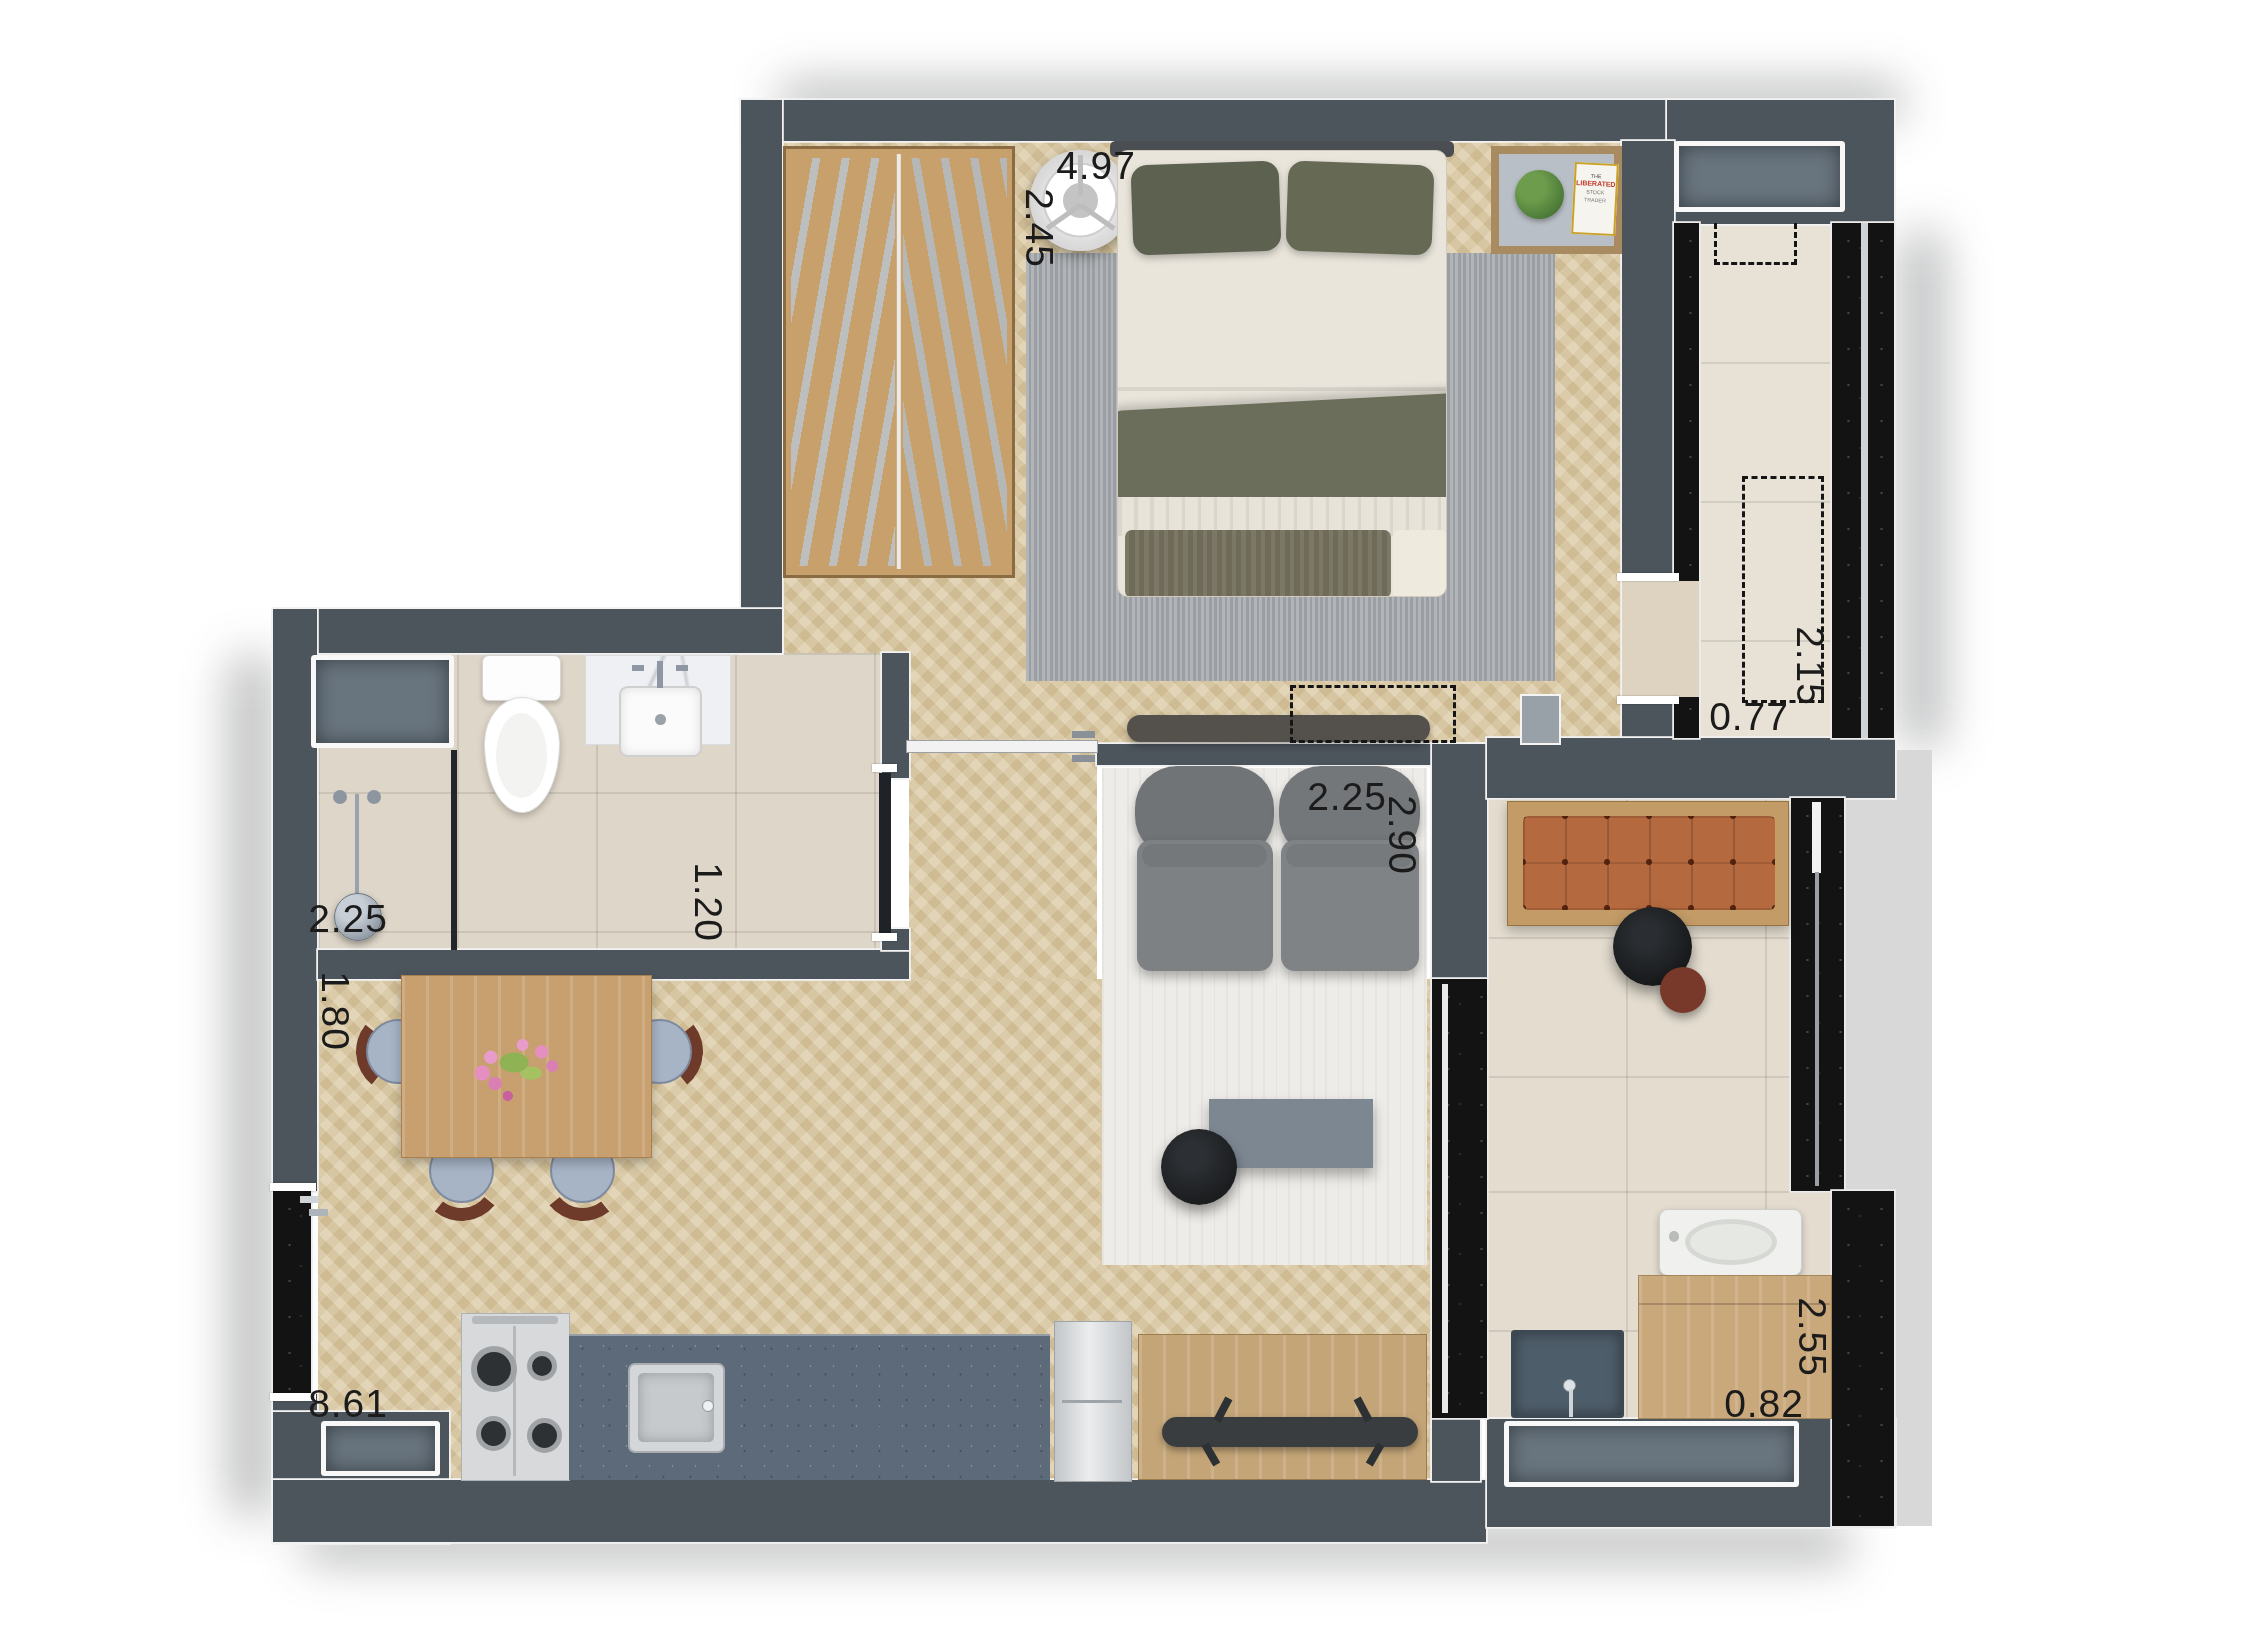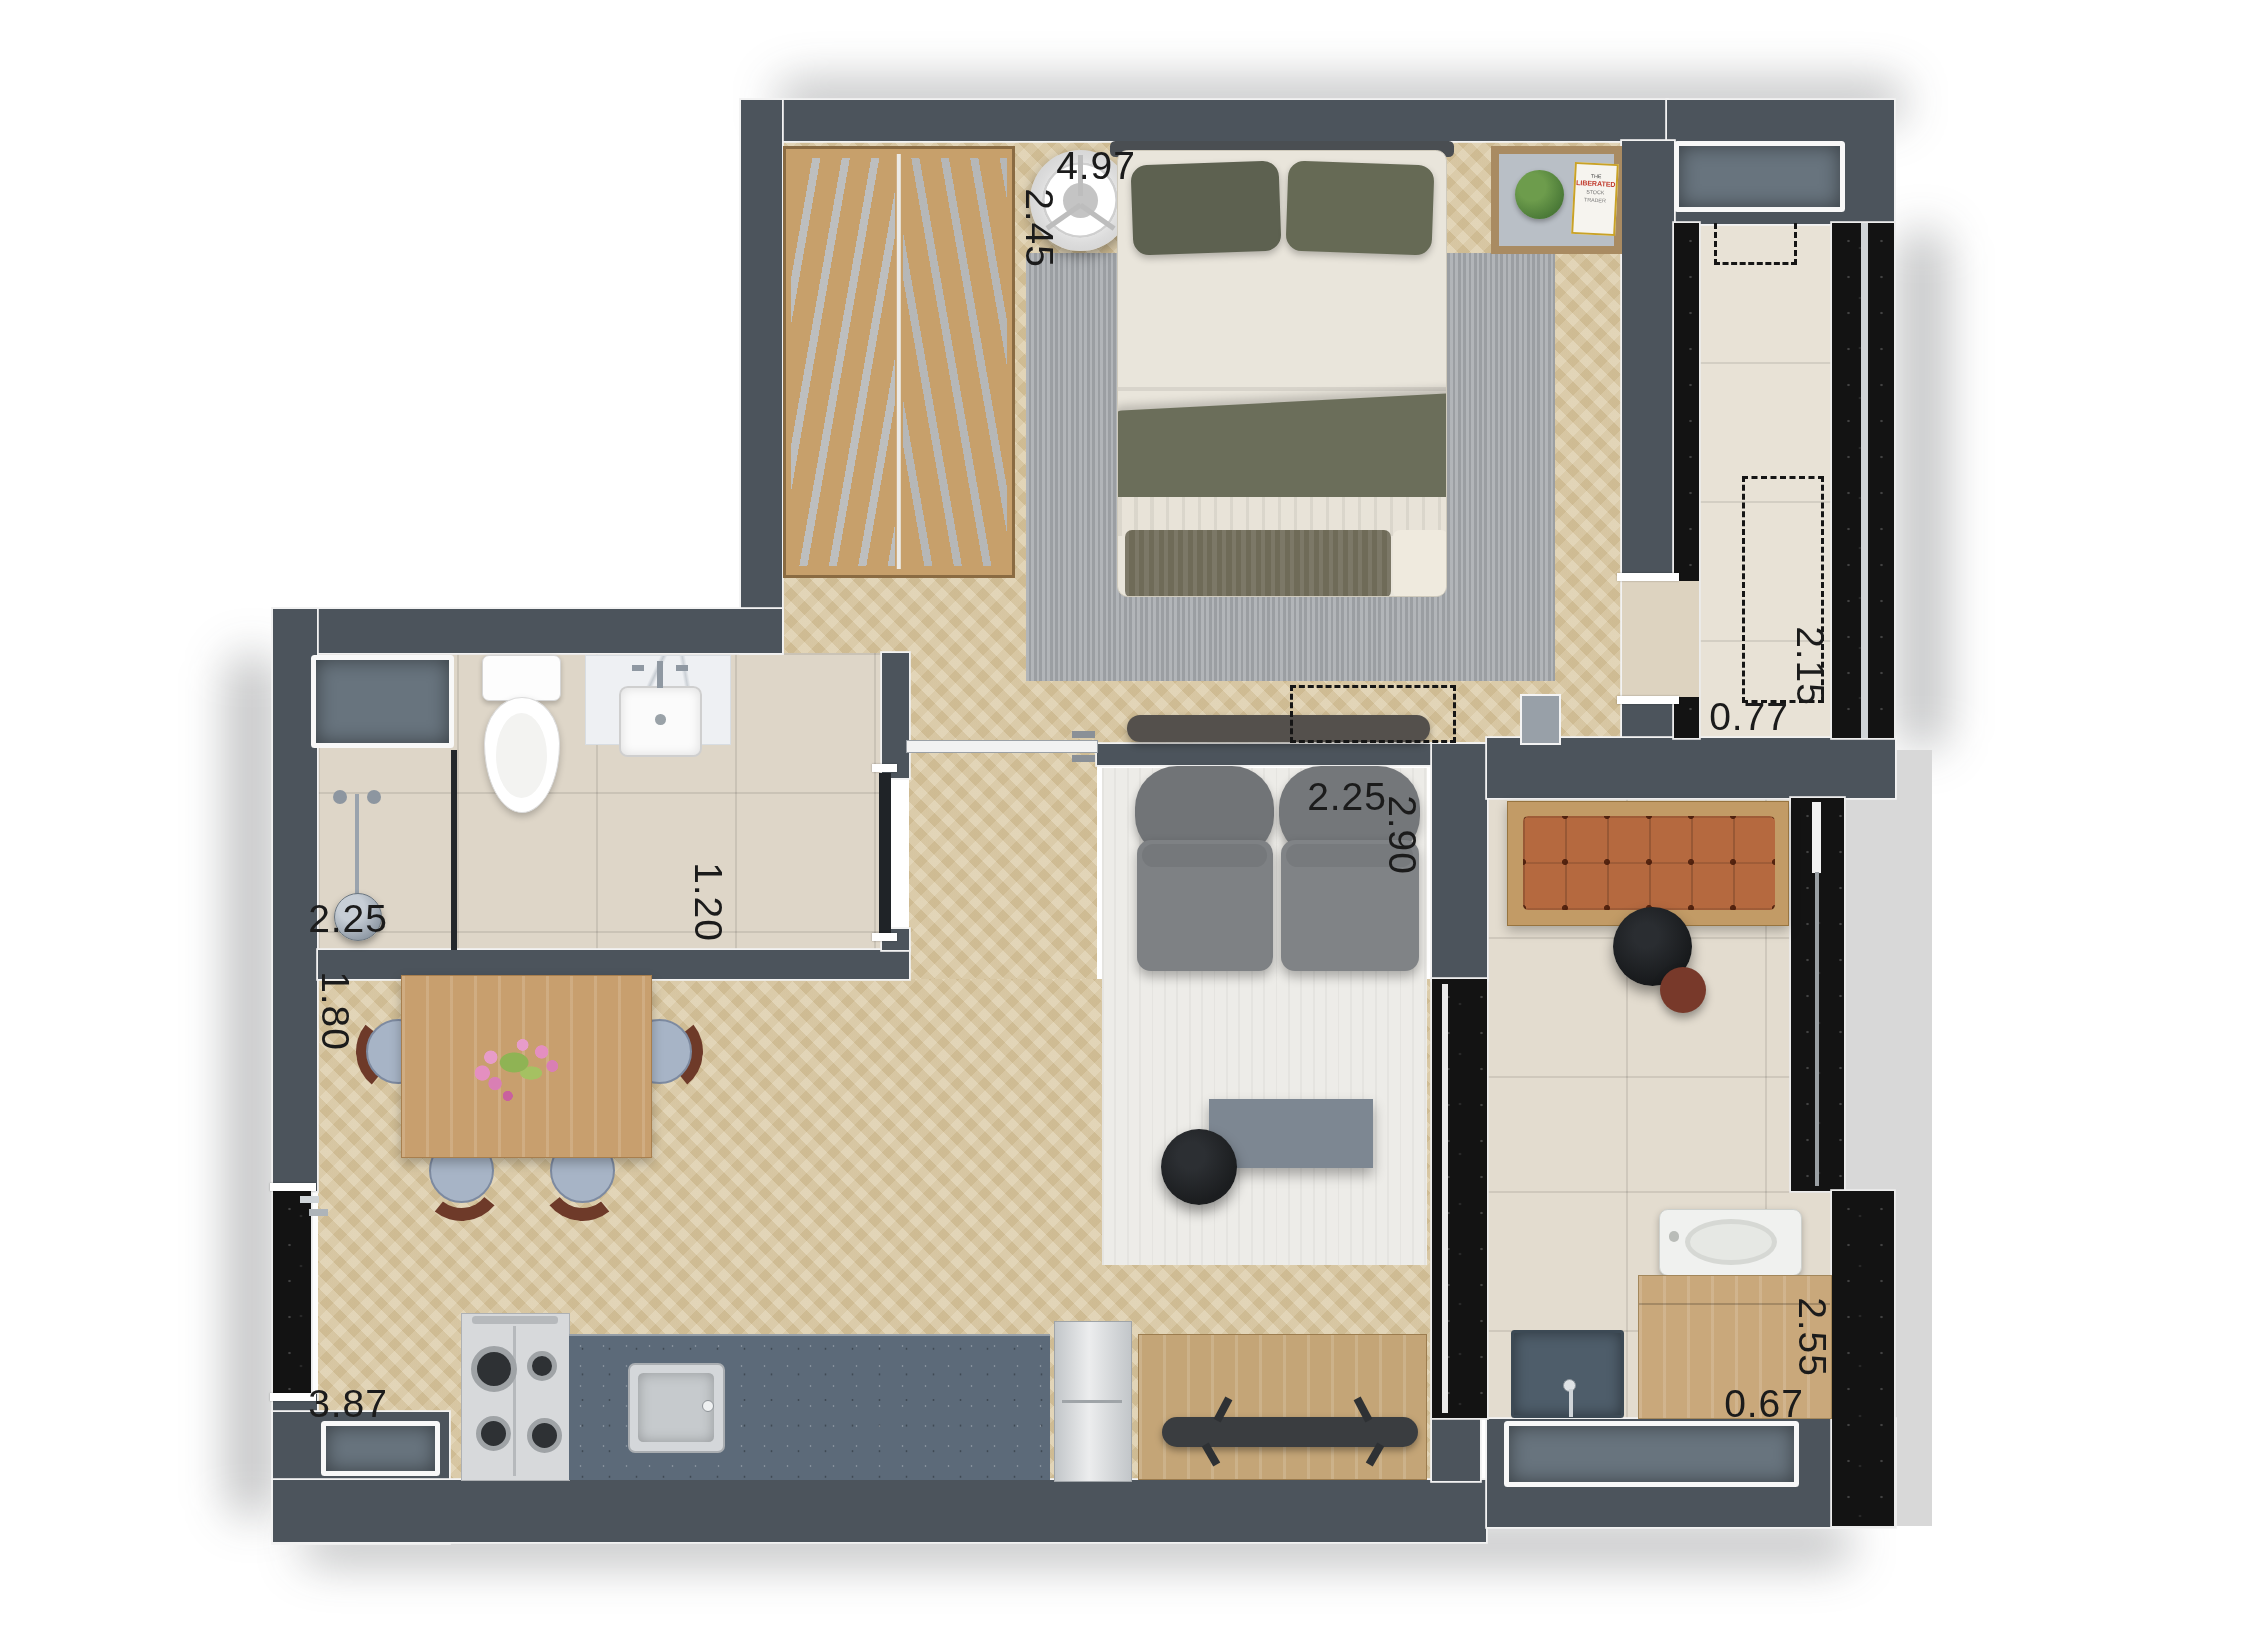--- a/index.html
+++ b/index.html
@@ -272,20 +272,20 @@
   <div style="left:300px;top:1196px;width:19.4px;height:7px;background:#cfd4d8;"></div>
   <div style="left:309px;top:1209px;width:19.4px;height:7px;background:#aeb4b9;"></div>
 
   <div class="dim" style="left:1096px;top:165px;">4.97</div>
   <div class="dim v" style="left:1039px;top:228px;">2.45</div>
   <div class="dim" style="left:1749px;top:716px;">0.77</div>
   <div class="dim v" style="left:1810px;top:666px;">2.15</div>
   <div class="dim" style="left:348px;top:918px;">2.25</div>
   <div class="dim v" style="left:708px;top:902px;">1.20</div>
   <div class="dim v" style="left:335px;top:1011px;">1.80</div>
-  <div class="dim" style="left:348px;top:1403px;">3.87</div>
+  <div class="dim" style="left:348px;top:1403px;">8.61</div>
   <div class="dim" style="left:1347px;top:796px;">2.25</div>
   <div class="dim v" style="left:1402px;top:835px;">2.90</div>
-  <div class="dim" style="left:1764px;top:1403px;">0.67</div>
+  <div class="dim" style="left:1764px;top:1403px;">0.82</div>
   <div class="dim v" style="left:1812px;top:1337px;">2.55</div>
 
 </div>
 
 
 </body></html>

